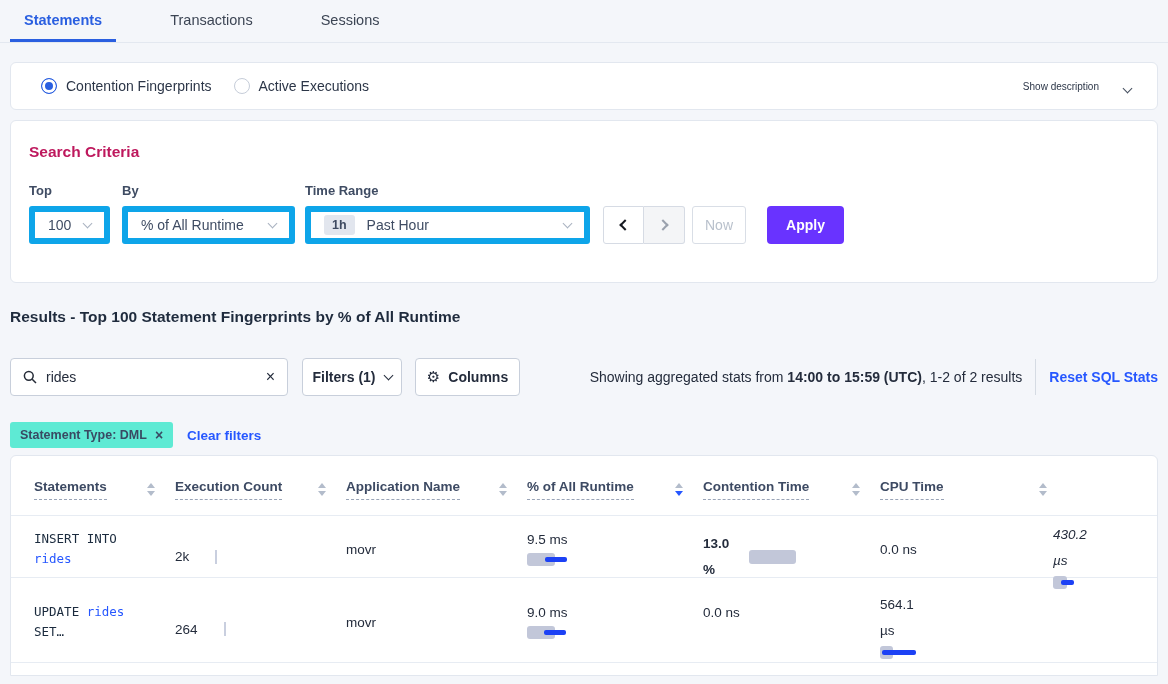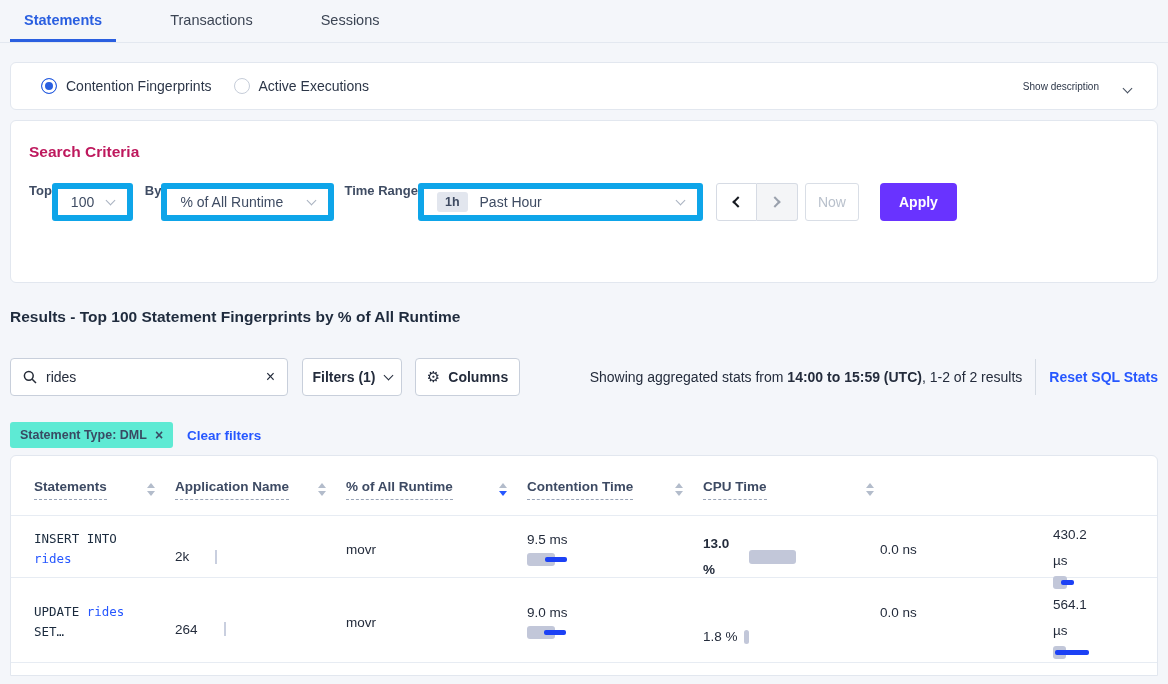--- a/index.html
+++ b/index.html
@@ -25,21 +25,21 @@
   .radio-label{font-size:14px;color:#2c3648;margin-right:22px;}
   .show-desc{margin-left:auto;display:flex;align-items:flex-end;font-size:10px;color:#2c3648;cursor:pointer;gap:16px;}
 
   .chev{display:inline-block;width:7px;height:7px;border:solid #454e5e;border-width:0 1.7px 1.7px 0;transform:rotate(45deg);margin-left:9px;margin-top:-4px;}
   .chev.gray{border-color:#a9b2c0;}
 
   
   .search-card{margin-top:10px;height:163px;padding:22px 18px;}
   .sc-title{font-size:15.5px;font-weight:bold;color:#be185d;}
   .sc-row{display:flex;align-items:flex-end;margin-top:22px;}
-  .field{display:flex;flex-direction:row;}
+  .field{display:flex;flex-direction:column;}
   .field-label{font-size:13px;font-weight:bold;color:#3f4c63;margin-bottom:8px;}
   .select{height:38px;border:6px solid #0ea5e9;border-radius:3px;background:#fff;display:flex;align-items:center;padding:0 13px;font-size:14px;color:#3f4c63;cursor:pointer;}
   .select .chev{margin-left:auto;}
   .sel-top{width:81px;margin-right:12px;}
   .sel-by{width:173px;margin-right:10px;}
   .sel-tr{width:285px;margin-right:13px;}
   .badge-1h{background:#e2e6ee;border-radius:3px;font-size:12.5px;font-weight:bold;color:#3e4a61;padding:3px 8px;margin-right:12px;}
   .nav-group{display:flex;margin-right:7px;}
   .nav-btn{width:41px;height:38px;border:1px solid #d6dbe4;background:#fff;display:flex;align-items:center;justify-content:center;cursor:pointer;}
   .nav-btn.prev{border-radius:3px 0 0 3px;}
@@ -191,20 +191,27 @@
   <div class="card table-card">
     <div class="tgrid thead">
       <div class="th">
         <span class="hlabel">Statements</span>
         <span class="sorter">
             <i class="tri up"></i>
             <i class="tri down"></i>
           </span>
       </div>
       <div class="th">
+        <span class="hlabel">Execution Count</span>
+        <span class="sorter">
+            <i class="tri up"></i>
+            <i class="tri down"></i>
+          </span>
+      </div>
+      <div class="th">
         <span class="hlabel">Application Name</span>
         <span class="sorter">
             <i class="tri up"></i>
             <i class="tri down"></i>
           </span>
       </div>
       <div class="th">
         <span class="hlabel">% of All Runtime</span>
         <span class="sorter">
             <i class="tri up"></i>
@@ -247,21 +254,21 @@
         </div>
       </div>
       <div class="cell pct-flex" style="padding-top:8px;">
         <div class="wrapnum" style="width:42px;font-weight:bold;">13.0 %</div>
         <span class="gbar" style="position: static; margin-left: 4px; height: 14px; width: 47px;"></span>
       </div>
       <div class="cell" style="padding-top:26px;">
         <span>0.0 ns</span>
       </div>
       <div class="cell" style="padding-top:6px;">
-        <div class="wrapnum" style="width:46px;">430.2 µs</div>
+        <div class="wrapnum" style="width:46px;font-style:italic;">430.2 µs</div>
         <div class="barwrap" style="margin-top:2px;">
           <span class="gbar" style="width: 14px;"></span>
           <span class="bline" style="left: 8px; width: 13px;"></span>
         </div>
       </div>
     </div>
 
     <div class="tgrid trow r2">
       <div class="cell mono" style="padding-top:24px;">
         <div><span>UPDATE</span> <a>rides</a></div>
@@ -274,24 +281,20 @@
       <div class="cell" style="padding-top:37px;">
         <span>movr</span>
       </div>
       <div class="cell" style="padding-top:27px;">
         <div>9.0 ms</div>
         <div class="barwrap" style="margin-top:6px;">
           <span class="gbar" style="width: 28px;"></span>
           <span class="bline" style="left: 17px; width: 22px;"></span>
         </div>
       </div>
-      <div class="cell pct-flex" style="padding-top:33px;">
-        <div>1.8 %</div>
-        <span class="gbar" style="position: static; margin-left: 6px; height: 14px; width: 5px;"></span>
-      </div>
       <div class="cell" style="padding-top:27px;">
         <span>0.0 ns</span>
       </div>
       <div class="cell" style="padding-top:14px;">
         <div class="wrapnum" style="width:46px;">564.1 µs</div>
         <div class="barwrap" style="margin-top:2px;">
           <span class="gbar" style="width: 13px;"></span>
           <span class="bline" style="left: 2px; width: 34px;"></span>
         </div>
       </div>

